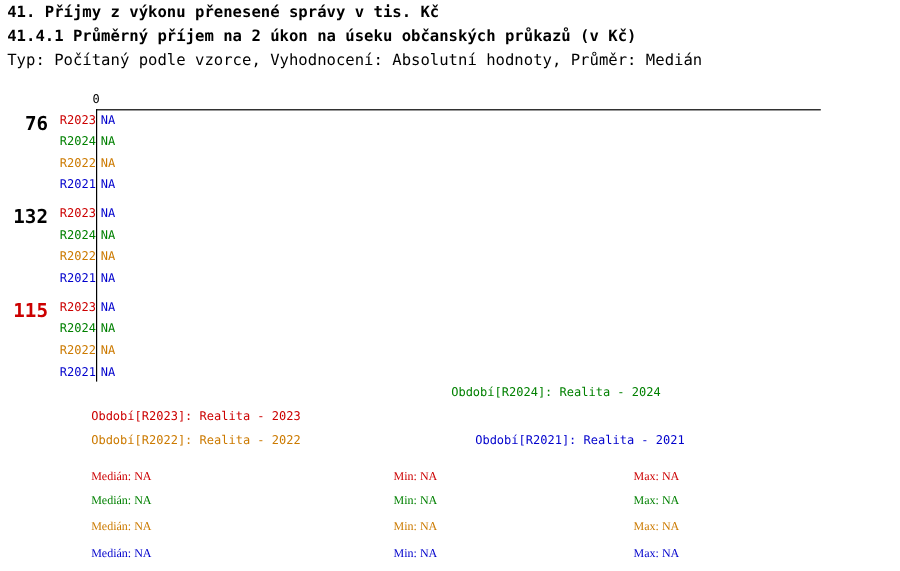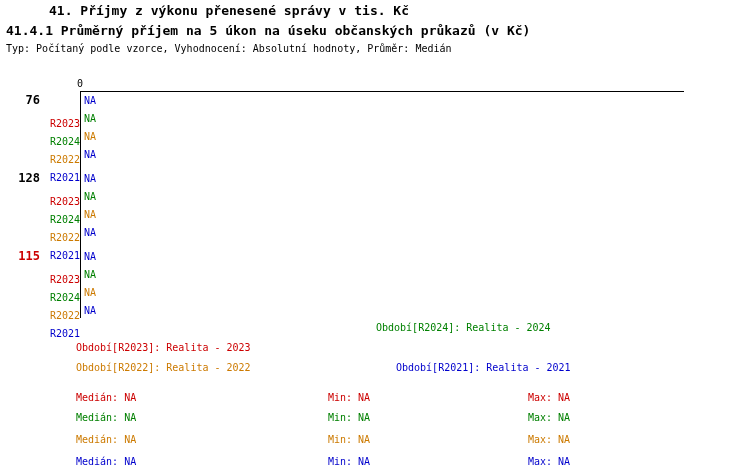--- a/index.html
+++ b/index.html
@@ -15,35 +15,34 @@
     color: #000000;
     overflow: hidden;
   }
   .title1 {
     position: absolute;
     left: 6px;
     top: 3px;
     font-size: 13px;
     font-weight: bold;
     white-space: nowrap;
-    margin-left: 43px;
   }
   .title2 {
     position: absolute;
     left: 6px;
     top: 23px;
     font-size: 13px;
     font-weight: bold;
     white-space: nowrap;
   }
   .subtitle {
     position: absolute;
     left: 6px;
     top: 43px;
-    font-size: 10px;
+    font-size: 13px;
     white-space: nowrap;
   }
 
   
   .plot {
     position: absolute;
     left: 0;
     top: 0;
     width: 750px;
     height: 476px;
@@ -68,77 +67,77 @@
     position: absolute;
     left: 77px;
     top: 78px;
     font-size: 10px;
     color: #000000;
   }
 
   
   .group-label {
     position: absolute;
-    font-size: 12px;
+    font-size: 16px;
     font-weight: bold;
     text-align: right;
     width: 36px;
   }
 
   
   .row-label {
     position: absolute;
     font-size: 10px;
     text-align: right;
     width: 40px;
     white-space: nowrap;
-    margin-top: 23px;
   }
   .row-value {
     position: absolute;
     font-size: 10px;
     left: 84px;
     white-space: nowrap;
   }
 
   
   .legend-item {
     position: absolute;
     font-size: 10px;
     white-space: nowrap;
   }
   .stat-item {
     position: absolute;
     font-size: 10px;
     white-space: nowrap;
+    font-family: Liberation Serif, serif;
   }
 </style>
 </head>
 <body>
 
 <div class="title1">41. Příjmy z výkonu přenesené správy v tis. Kč</div>
-<div class="title2">41.4.1 Průměrný příjem na 5 úkon na úseku občanských průkazů (v Kč)</div>
+<div class="title2">41.4.1 Průměrný příjem na 2 úkon na úseku občanských průkazů (v Kč)</div>
 <div class="subtitle">Typ: Počítaný podle vzorce, Vyhodnocení: Absolutní hodnoty, Průměr: Medián</div>
 
 <div class="plot">
   <div class="axis-tick-label">0</div>
   <div class="axis-top"></div>
   <div class="axis-left"></div>
 
   <div class="group-label" style="left:4px; top:93px; color:#000000;">76</div>
   <div class="row-label" style="left:40px; top:95px; color:#cc0000;">R2023</div>
   <div class="row-value" style="top:95px; color:#0000cc;">NA</div>
   <div class="row-label" style="left:40px; top:113px; color:#008000;">R2024</div>
   <div class="row-value" style="top:113px; color:#008000;">NA</div>
   <div class="row-label" style="left:40px; top:131px; color:#cc7a00;">R2022</div>
   <div class="row-value" style="top:131px; color:#cc7a00;">NA</div>
   <div class="row-label" style="left:40px; top:149px; color:#0000cc;">R2021</div>
   <div class="row-value" style="top:149px; color:#0000cc;">NA</div>
 
-  <div class="group-label" style="left:4px; top:171px; color:#000000;">128</div>
+  <div class="group-label" style="left:4px; top:171px; color:#000000;">132</div>
   <div class="row-label" style="left:40px; top:173px; color:#cc0000;">R2023</div>
   <div class="row-value" style="top:173px; color:#0000cc;">NA</div>
   <div class="row-label" style="left:40px; top:191px; color:#008000;">R2024</div>
   <div class="row-value" style="top:191px; color:#008000;">NA</div>
   <div class="row-label" style="left:40px; top:209px; color:#cc7a00;">R2022</div>
   <div class="row-value" style="top:209px; color:#cc7a00;">NA</div>
   <div class="row-label" style="left:40px; top:227px; color:#0000cc;">R2021</div>
   <div class="row-value" style="top:227px; color:#0000cc;">NA</div>
 
   <div class="group-label" style="left:4px; top:249px; color:#cc0000;">115</div>

